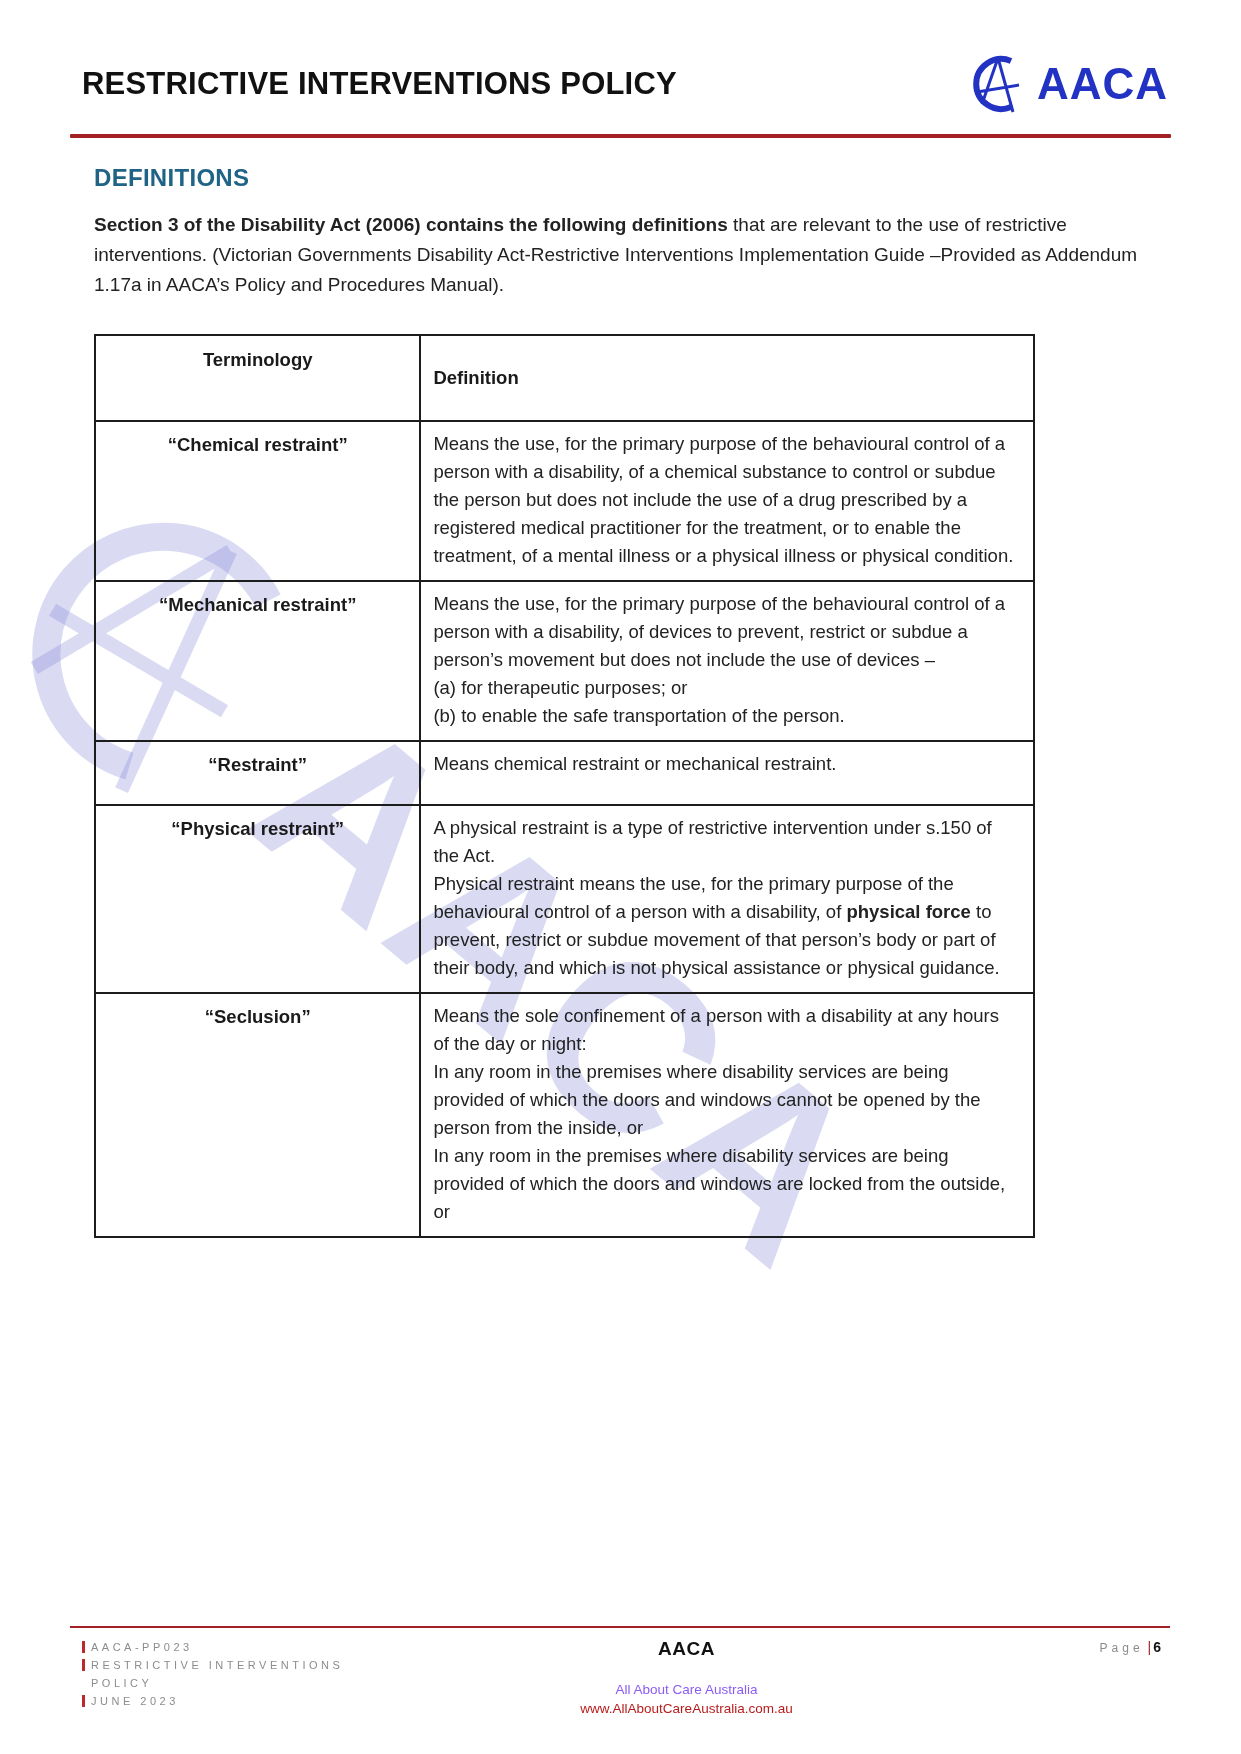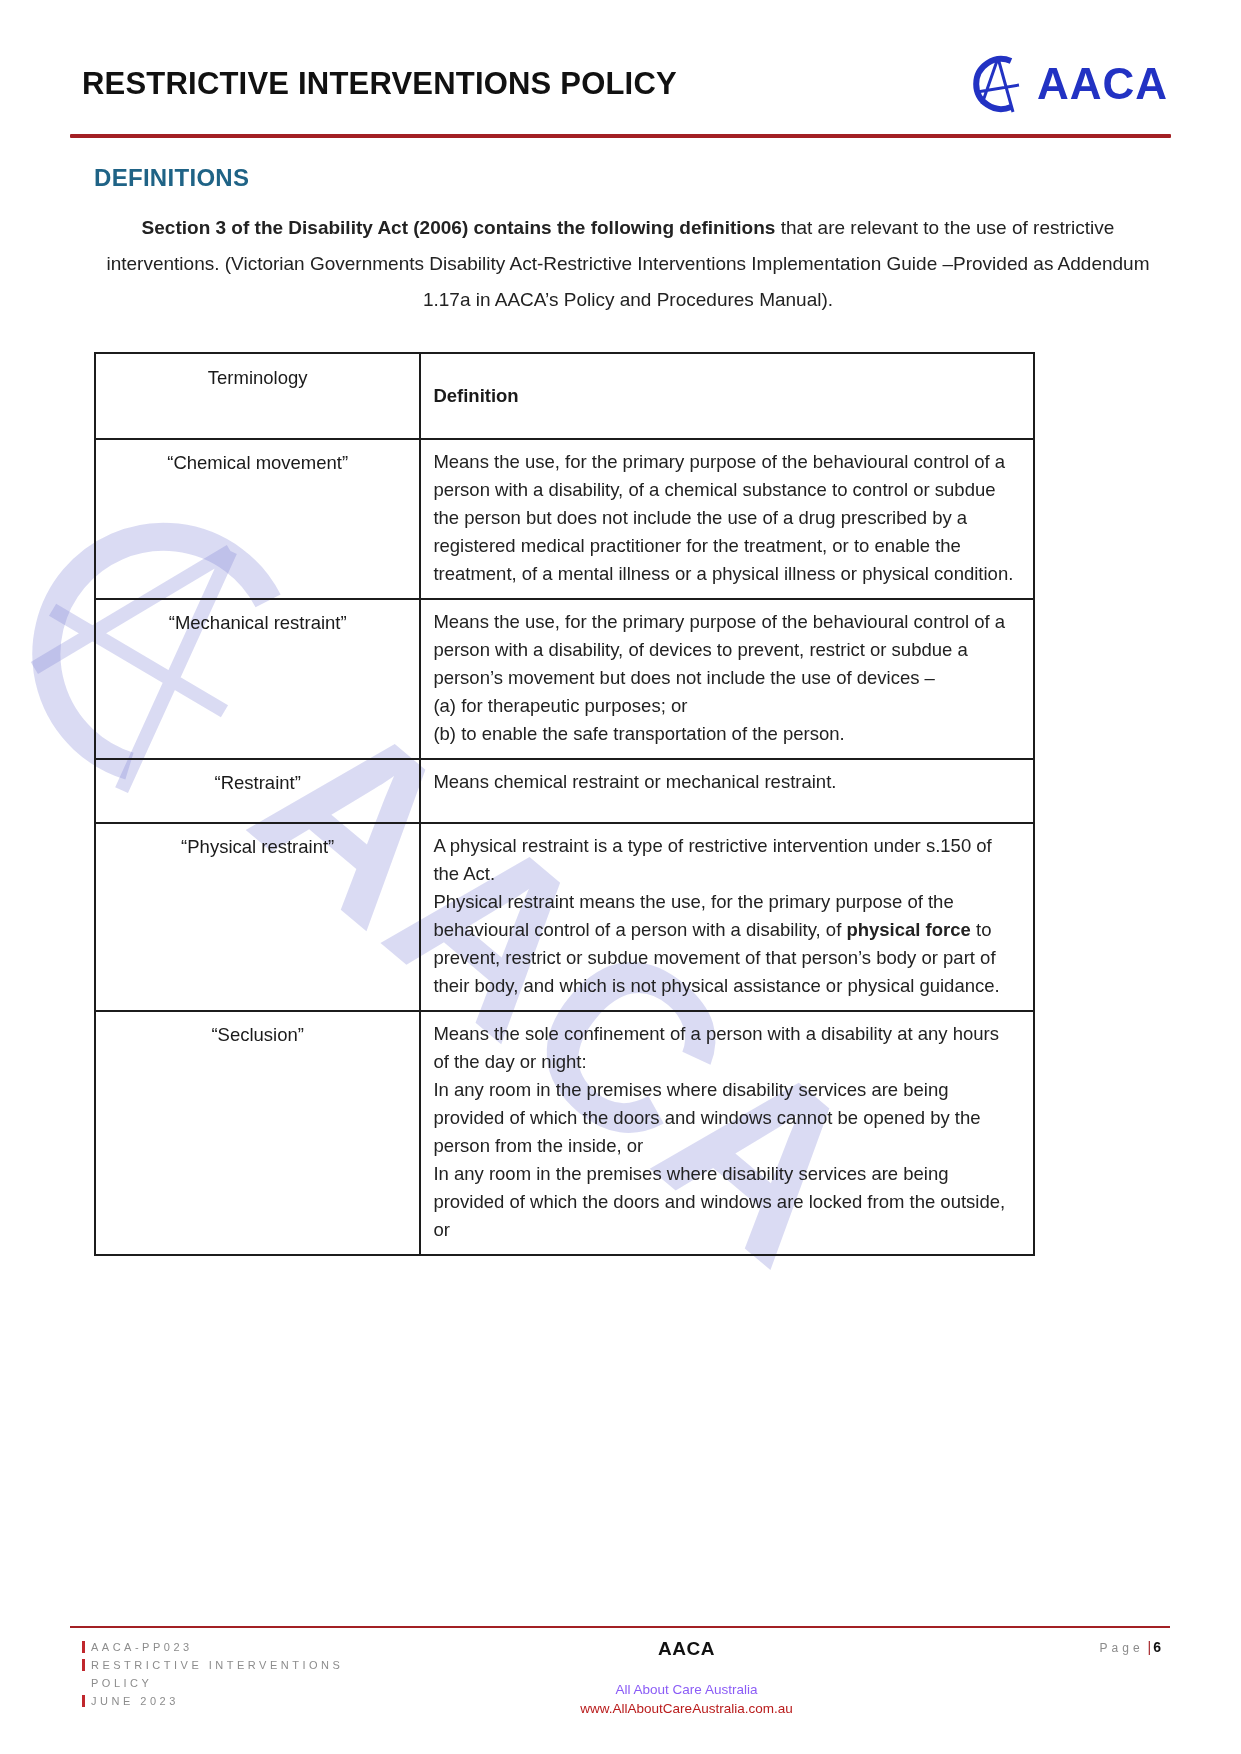--- a/index.html
+++ b/index.html
@@ -63,39 +63,38 @@
   .defs-heading {
     margin: 26px 0 0 94px;
     font-size: 24px;
     font-weight: bold;
     letter-spacing: 0.3px;
   }
   .intro {
     margin: 18px 80px 0 94px;
     width: 1068px;
     font-size: 19px;
-    line-height: 36px;
+    line-height: 30px;
     color: #222;
-    text-align: center;
   }
   
   table.def-table {
     margin: 34px 0 0 94px;
     border-collapse: collapse;
     width: 941px;
     background: transparent;
   }
   table.def-table td, table.def-table th {
     border: 2px solid #1c1c1c;
     vertical-align: top;
     font-size: 18.5px;
     line-height: 28px;
     background: transparent;
   }
-  th.col-term, td.cell-term { width: 326px; text-align: center; font-weight: normal; }
+  th.col-term, td.cell-term { width: 326px; text-align: center; font-weight: bold; }
   th.col-def, td.cell-def { width: 615px; text-align: left; }
   th.col-term { padding: 10px 6px; font-size: 19px; }
   th.col-def  { padding: 28px 12px; font-size: 19px; }
   td.cell-term { padding: 9px 6px; }
   td.cell-def { padding: 8px 14px 10px 12px; color: #222; }
   tr.r1 td { height: 142px; }
   tr.r2 td { height: 146px; }
   tr.r3 td { height: 64px; }
   tr.r4 td { height: 168px; }
   tr.r5 td { height: 196px; }
@@ -181,21 +180,21 @@
     <p class="intro"><b>Section 3 of the Disability Act (2006) contains the following definitions</b><span> that are relevant to the use of restrictive interventions. (Victorian Governments Disability Act-Restrictive Interventions Implementation Guide –Provided as Addendum 1.17a in AACA’s Policy and Procedures Manual).</span></p>
 
     <table class="def-table">
       <tbody>
           <tr>
         <th class="col-term">Terminology</th>
         <th class="col-def">Definition</th>
       </tr>
 
       <tr class="r1">
-        <td class="cell-term">“Chemical movement”</td>
+        <td class="cell-term">“Chemical restraint”</td>
         <td class="cell-def">Means the use, for the primary purpose of the behavioural control of a person with a disability, of a chemical substance to control or subdue the person but does not include the use of a drug prescribed by a registered medical practitioner for the treatment, or to enable the treatment, of a mental illness or a physical illness or physical condition.</td>
       </tr>
 
       <tr class="r2">
         <td class="cell-term">“Mechanical restraint”</td>
         <td class="cell-def">
           <span class="def-part">Means the use, for the primary purpose of the behavioural control of a person with a disability, of devices to prevent, restrict or subdue a person’s movement but does not include the use of devices –</span>
           <span class="def-part">(a) for therapeutic purposes; or</span>
           <span class="def-part">(b) to enable the safe transportation of the person.</span>
         </td>

